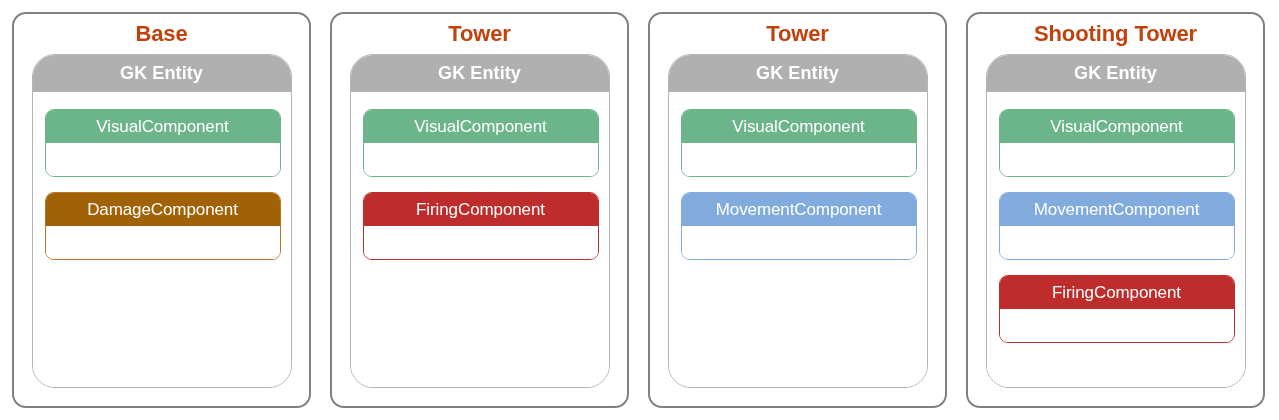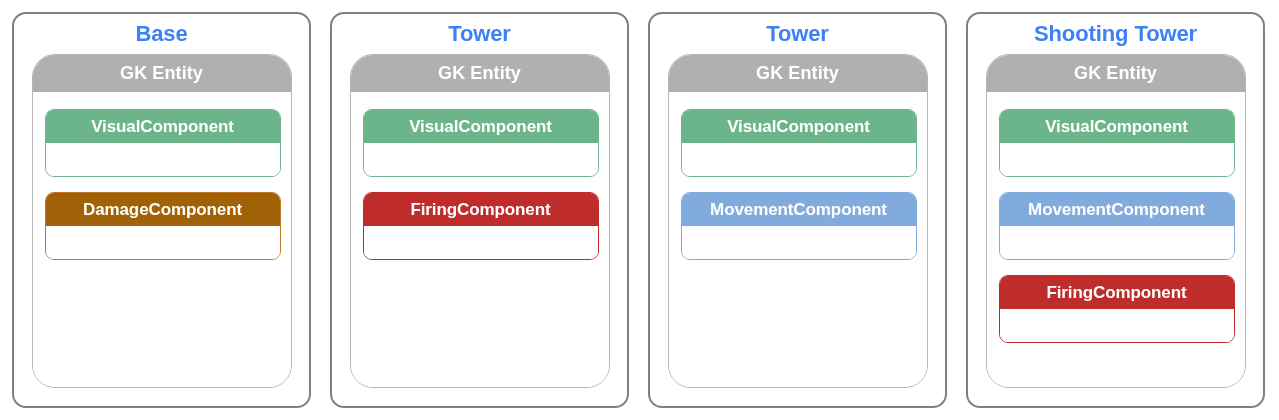--- a/index.html
+++ b/index.html
@@ -33,21 +33,21 @@
     flex: 0 0 auto;
     display: flex;
     flex-direction: column;
     align-items: center;
     padding-top: 5px;
   }
 
   .entity-title {
     font-size: 22px;
     font-weight: bold;
-    color: #3b82f6;
+    color: #c2410c;
     line-height: 30px;
     height: 30px;
     letter-spacing: -0.1px;
     text-align: center;
     width: 100%;
   }
 
   
   .gk-entity {
     width: 260px;
@@ -95,21 +95,21 @@
     flex-direction: column;
     flex: 0 0 auto;
   }
 
   .component-header {
     height: 33px;
     line-height: 33px;
     text-align: center;
     color: #ffffff;
     font-size: 17px;
-    font-weight: bold;
+    font-weight: normal;
     letter-spacing: -0.1px;
     flex: 0 0 auto;
     white-space: nowrap;
     overflow: hidden;
   }
 
   .component-body {
     flex: 1 1 auto;
     background: #ffffff;
   }

